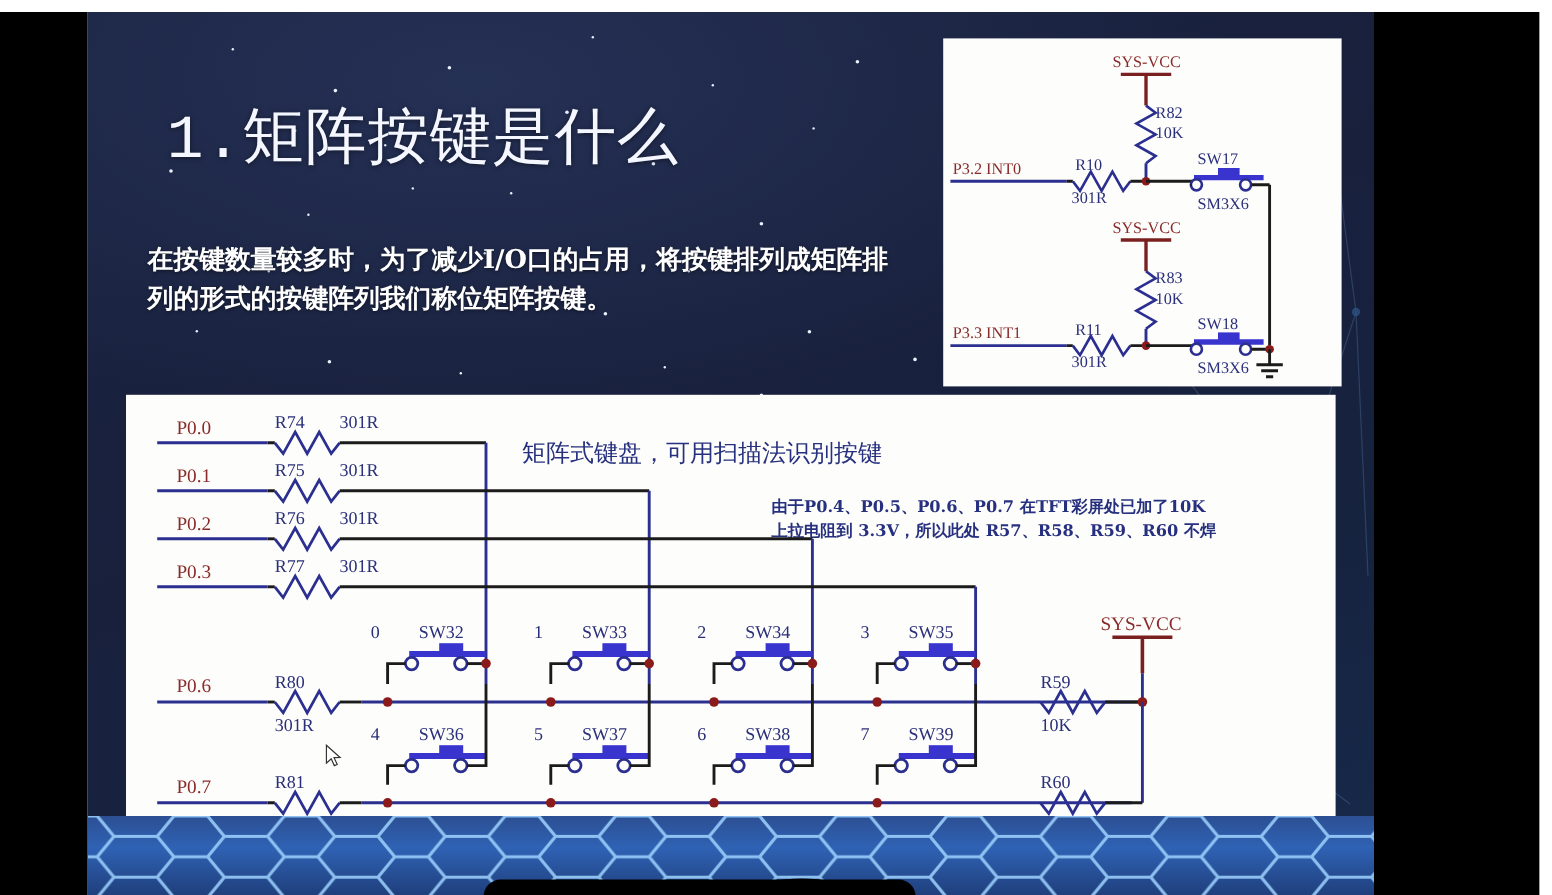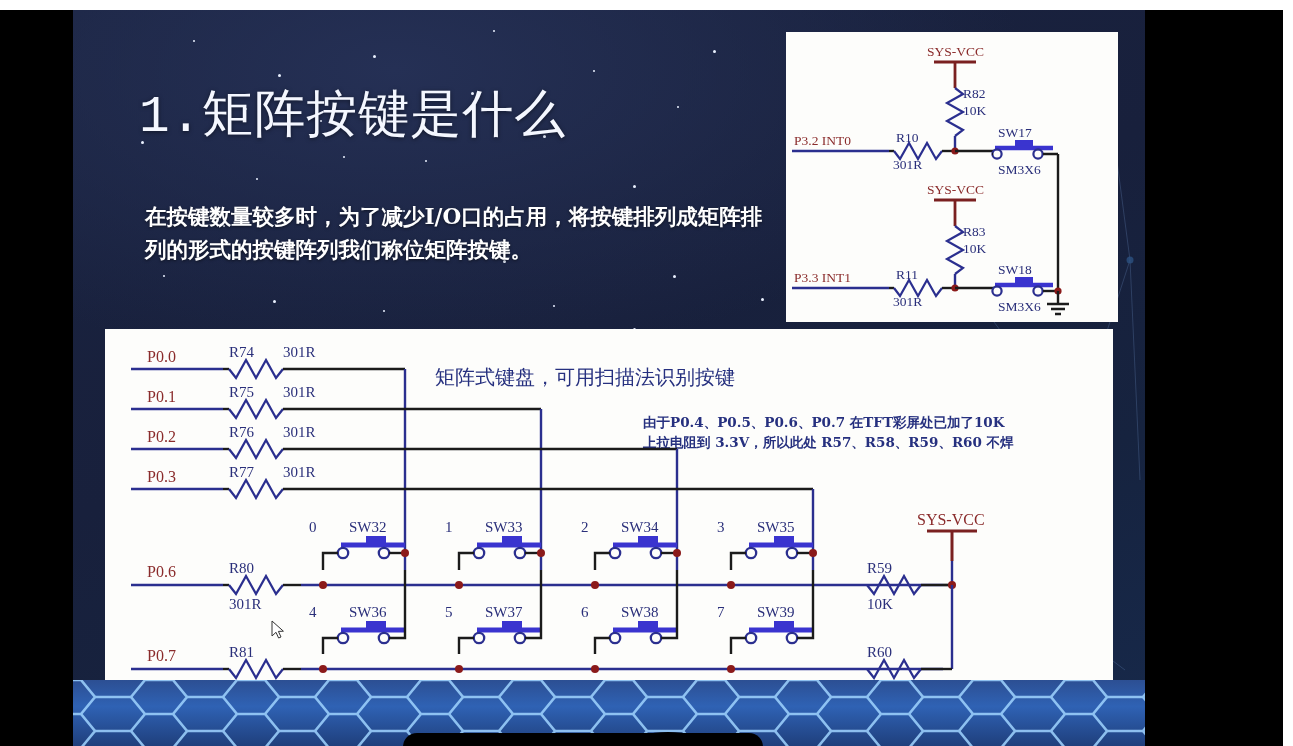--- a/index.html
+++ b/index.html
@@ -25,21 +25,21 @@
   #hexband{position:absolute;left:0;bottom:0;width:1072px;height:66px;overflow:hidden;
      background:linear-gradient(180deg,#2c4f93 0%,#2f62b4 40%,#1f3f7c 100%);}
   .hexsvg{position:absolute;left:0;top:0;}
   #hexband .blackblob{position:absolute;left:330px;bottom:-9px;width:360px;height:22px;background:#000;
      border-radius:14px 14px 0 0;}
   #hexband .blackblob2{position:absolute;left:560px;bottom:-6px;width:70px;height:20px;background:#000;border-radius:50% 50% 0 0;}
 
   
   #title{position:absolute;left:66px;top:50px;color:#f4f7ff;font-size:51px;letter-spacing:1px;
      font-family:Liberation Mono, monospace;font-weight:300;text-shadow:0 1px 4px rgba(0,0,0,.5);white-space:nowrap;margin-top:20px;}
-  #body-text{position:absolute;left:72px;top:190px;width:620px;color:#ffffff;font-size:21.5px;line-height:33px;
+  #body-text{position:absolute;left:50px;top:190px;width:620px;color:#ffffff;font-size:21.5px;line-height:33px;
      font-family:"DejaVu Serif",serif;font-weight:700;text-shadow:0 1px 3px rgba(0,0,0,.55);}
 
   
   .panel{position:absolute;background:#fdfdfb;}
   #panel-top{left:713px;top:22px;width:332px;height:290px;}
   #panel-main{left:32px;top:319px;width:1008px;height:360px;}
 
   svg{display:block;}
   .cursor{position:absolute;left:271px;top:620px;width:14px;height:20px;}
 </style>

